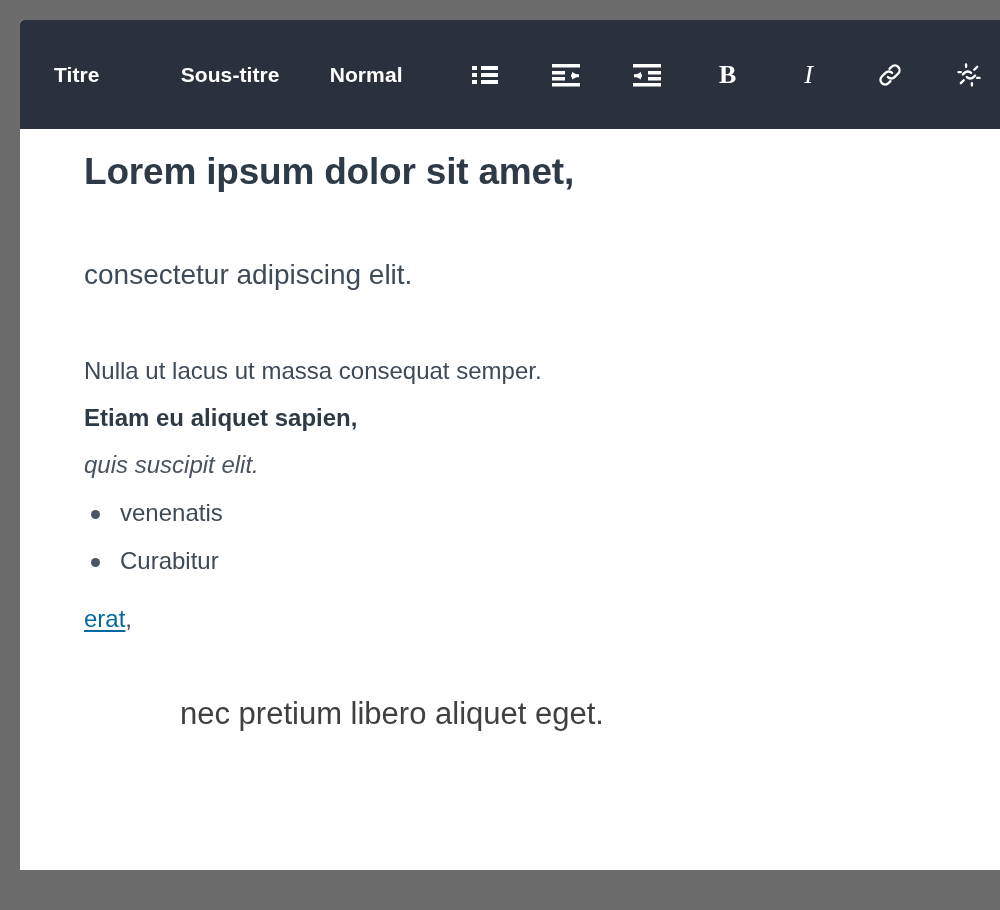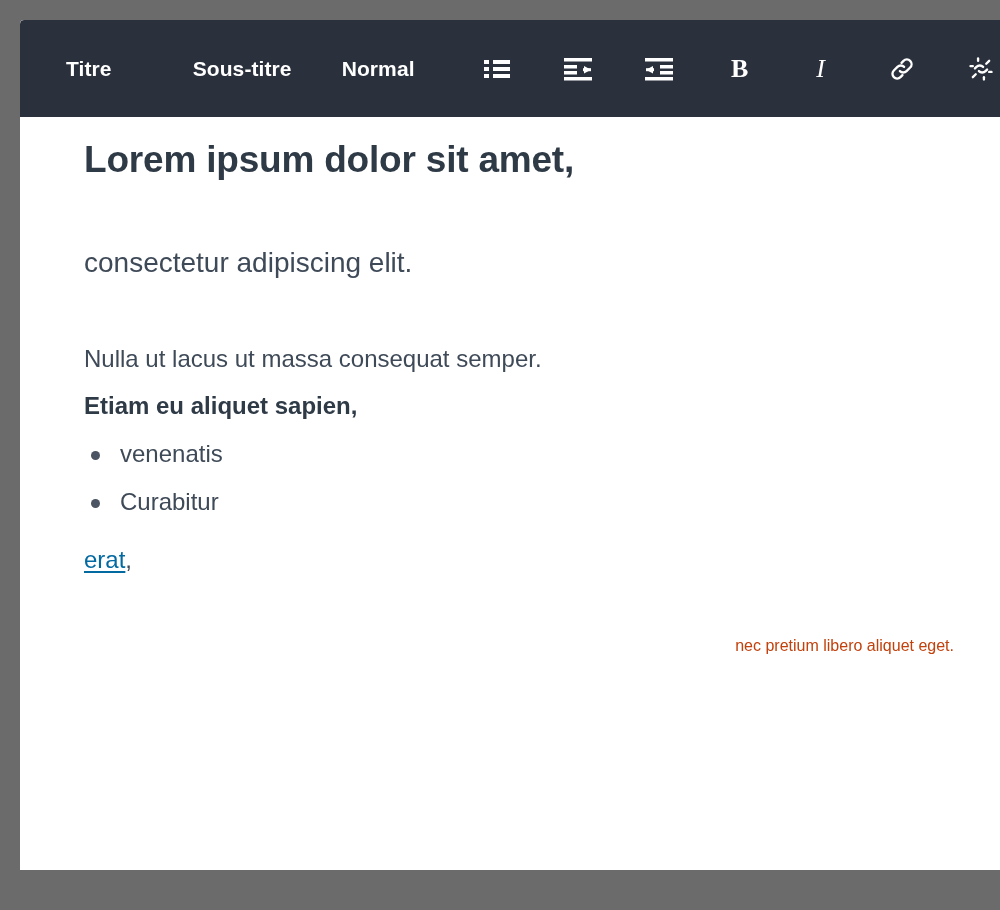--- a/index.html
+++ b/index.html
@@ -20,25 +20,25 @@
     top: 20px;
     width: 980px;
     height: 850px;
     background: #ffffff;
     border-top-left-radius: 4px;
     overflow: hidden;
   }
 
   
   .toolbar {
-    height: 97px;
+    height: 109px;
     background: #2b313c;
     display: flex;
     align-items: center;
-    padding-left: 46px;
+    padding-left: 34px;
     box-sizing: border-box;
     border-top-left-radius: 4px;
   }
   .tool-text {
     color: #ffffff;
     font-size: 21px;
     font-weight: bold;
     letter-spacing: 0.1px;
     white-space: nowrap;
     cursor: pointer;
@@ -146,24 +146,23 @@
     text-underline-offset: 3px;
   }
   .link-comma {
     font-size: 24px;
     color: #3f4a58;
   }
 
   .indented-line {
     margin-top: 62px;
     padding-left: 96px;
-    font-size: 16px;
-    color: #c2410c;
+    font-size: 31px;
+    color: #404040;
     line-height: 1.2;
-    text-align: right;
   }
 </style>
 </head>
 <body>
 
 <div id="app">
 
   <div class="toolbar">
 
     <div class="tool-text tb-titre">Titre</div>
@@ -256,20 +255,21 @@
 
   <div class="doc">
 
     <h1>Lorem ipsum dolor sit amet,</h1>
 
     <div class="subtitle">consectetur adipiscing elit.</div>
 
     <div class="para-block">
       <p>Nulla ut lacus ut massa consequat semper.</p>
       <p class="bold">Etiam eu aliquet sapien,</p>
+      <p class="italic">quis suscipit elit.</p>
     </div>
 
     <ul>
       <li>
         <span class="bullet"></span>
         <span>venenatis</span>
       </li>
       <li>
         <span class="bullet"></span>
         <span>Curabitur</span>

